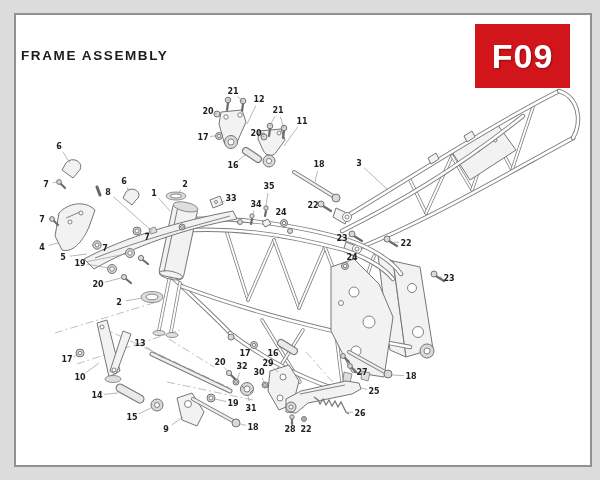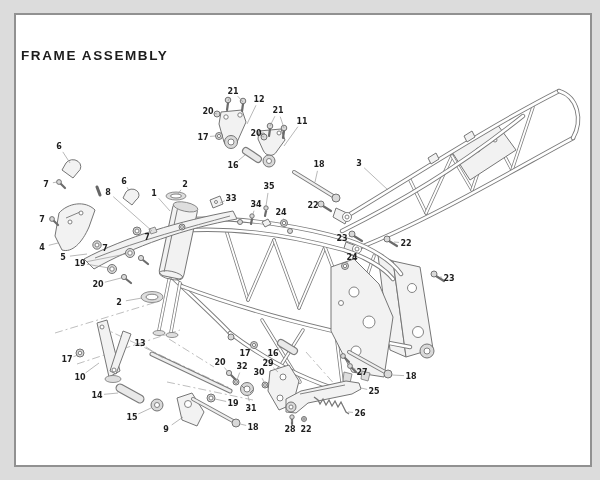--- a/index.html
+++ b/index.html
@@ -404,13 +404,16 @@
         <text x="374" y="394" class="callout">25</text>
         <line x1="353.0241796922858" y1="412.4186816410238" x2="348" y2="412" class="ldr"></line>
         <text x="360" y="416" class="callout">26</text>
         <line x1="291.5185132047306" y1="422.16669057871235" x2="292" y2="420" class="ldr"></line>
         <text x="290" y="432" class="callout">28</text>
         <line x1="304.3022506247457" y1="422.20900249898267" x2="304" y2="421" class="ldr"></line>
         <text x="306" y="432" class="callout">22</text>
       </g>
   </svg>
 
+  <div id="badge" style="background: rgb(210, 21, 27); color: rgb(255, 255, 255);">
+    <span class="badge-text">F09</span>
+  </div>
 </div>
 
 </body></html>

